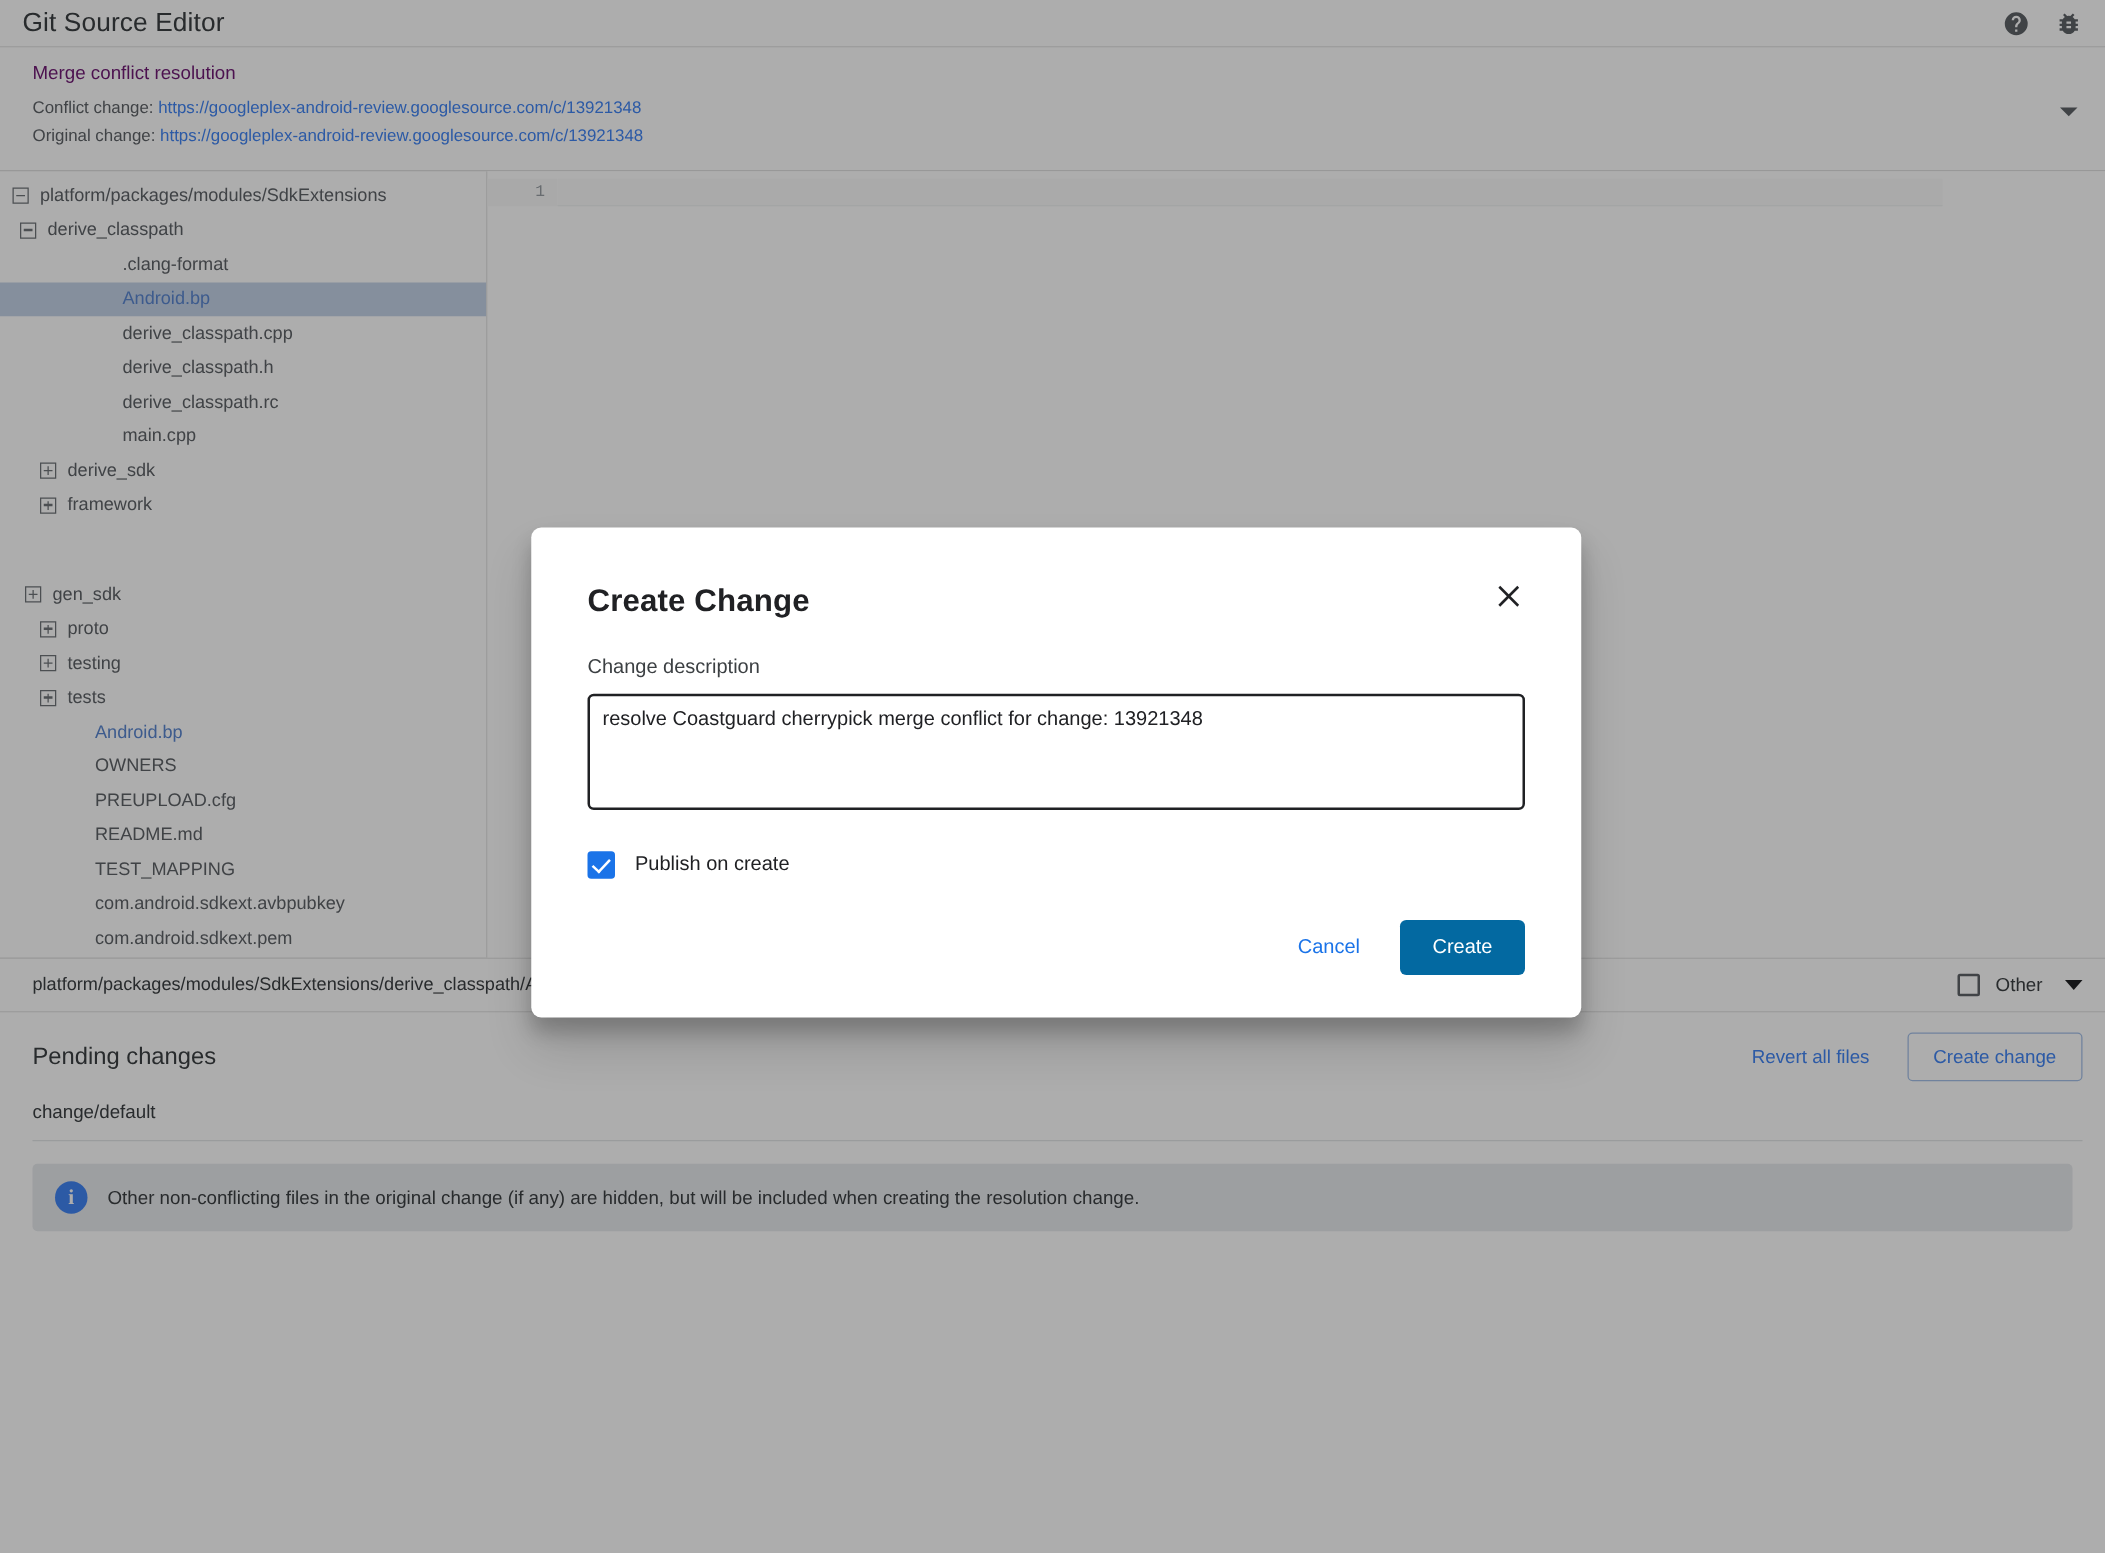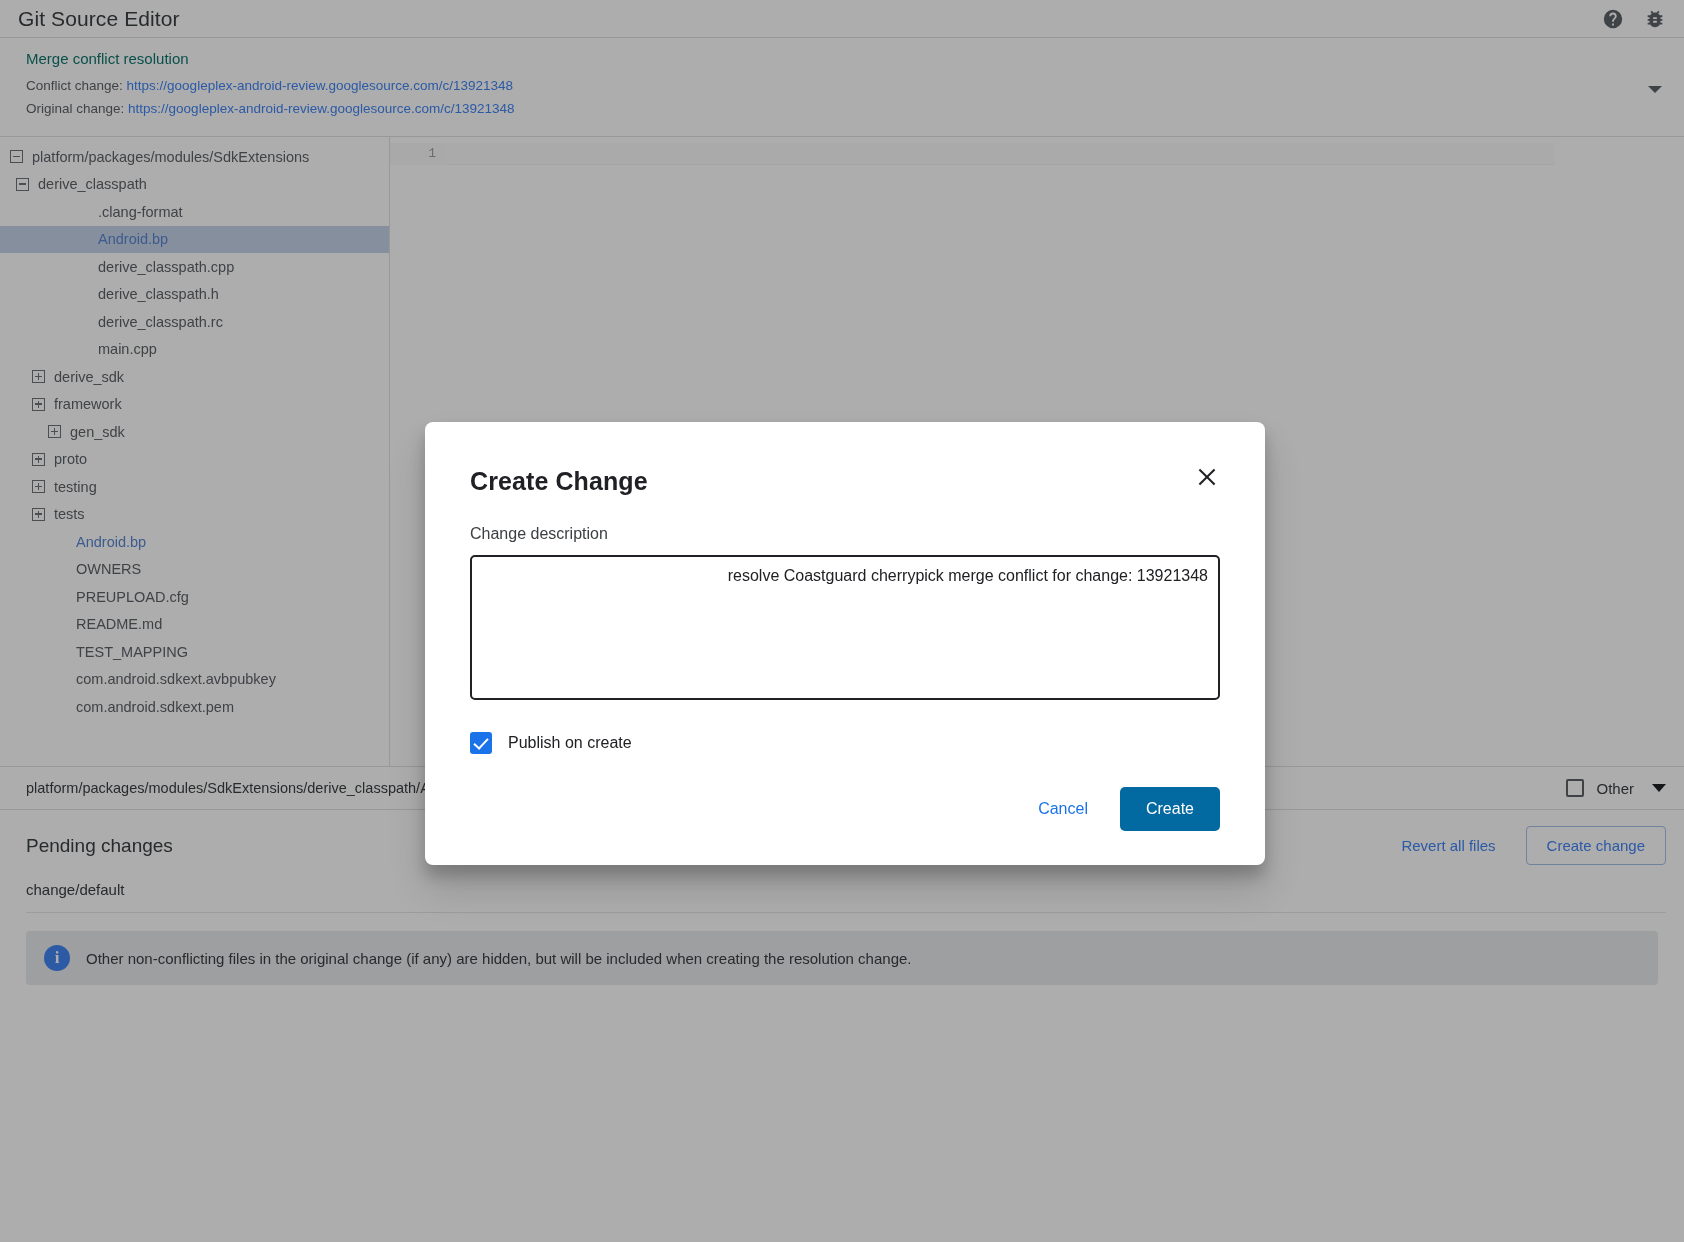--- a/index.html
+++ b/index.html
@@ -44,21 +44,21 @@
   .hdr-icon { width: 22px; height: 22px; display:block; color:#5f6368; cursor:pointer; }
 
   
   .conflict-bar {
     position: relative;
     padding: 12px 18px 12px 26px;
     background: #ffffff;
     border-bottom: 1px solid #e0e0e0;
   }
   .conflict-title {
-    font-size: 15px; color: #0f766e; margin-bottom: 11px;
+    font-size: 15px; color: #701a75; margin-bottom: 11px;
   }
   .conflict-row {
     font-size: 13.5px; color: #5f6368; margin-bottom: 8px;
   }
   .conflict-row:last-child { margin-bottom: 0; }
   .conflict-row a { color: #4285f4; text-decoration: none; }
   .collapse-caret {
     position: absolute; right: 22px; top: 48px;
     width: 0; height: 0;
     border-left: 7px solid transparent;
@@ -232,32 +232,31 @@
   .modal-close {
     position: absolute;
     right: 45px; top: 42px;
     width: 26px; height: 26px;
     cursor: pointer;
     color: #202124;
   }
   .field-label { font-size: 16px; color: #3c4043; margin-bottom: 12px; }
   .desc-box {
     width: 100%;
-    height: 145px;
+    height: 93px;
     border: 2px solid #202124;
     border-radius: 5px;
     padding: 8px 10px;
     font-size: 16px;
     color: #202124;
     font-family: "Liberation Sans", sans-serif;
     resize: none;
     outline: none;
     line-height: 1.35;
     background: #fff;
-    text-align: right;
   }
   .modal-check-row {
     display: flex; align-items: center;
     gap: 16px;
     margin-top: 28px;
   }
   .cb {
     width: 22px; height: 22px;
     background: #1a73e8;
     border-radius: 3px;
@@ -362,21 +361,21 @@
           <span class="tree-label">main.cpp</span>
         </div>
         <div class="tree-row" style="padding-left: 32px;">
           <span class="tree-toggle plus"></span>
           <span class="tree-label">derive_sdk</span>
         </div>
         <div class="tree-row" style="padding-left: 32px;">
           <span class="tree-toggle plus"></span>
           <span class="tree-label">framework</span>
         </div>
-        <div class="tree-row" style="padding-left: 48px;">
+        <div class="tree-row" style="padding-left: 20px; margin-top: 44px;">
           <span class="tree-toggle plus"></span>
           <span class="tree-label">gen_sdk</span>
         </div>
         <div class="tree-row" style="padding-left: 32px;">
           <span class="tree-toggle plus"></span>
           <span class="tree-label">proto</span>
         </div>
         <div class="tree-row" style="padding-left: 32px;">
           <span class="tree-toggle plus"></span>
           <span class="tree-label">testing</span>

